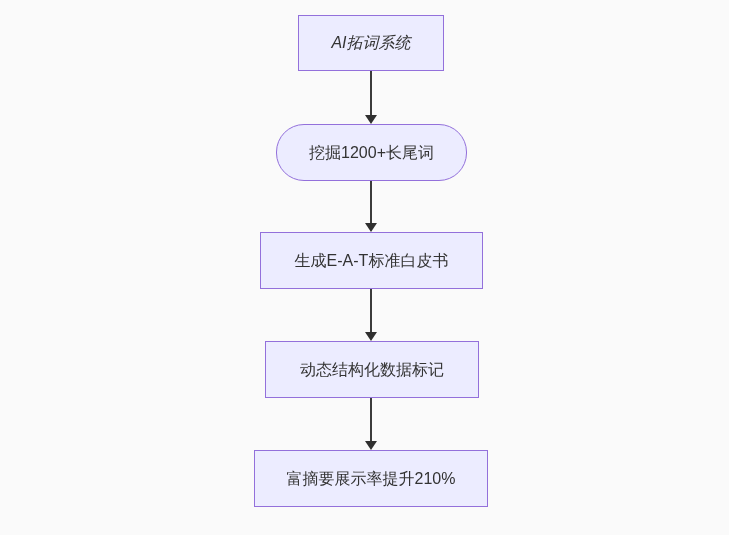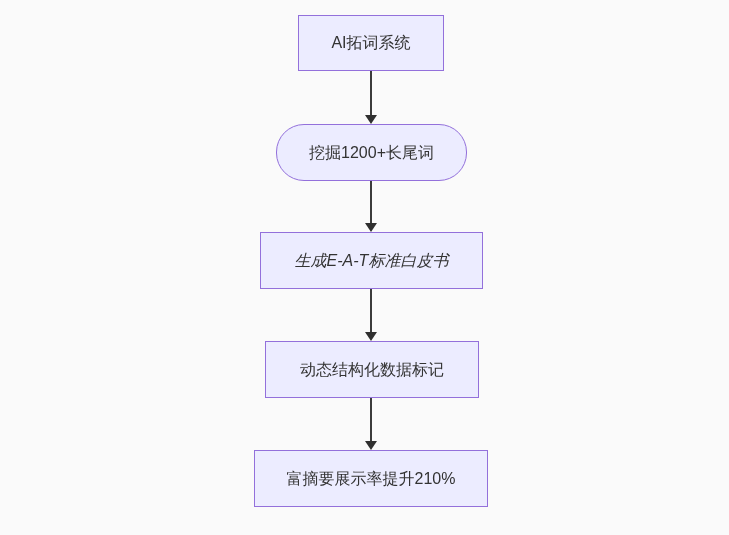--- a/index.html
+++ b/index.html
@@ -21,23 +21,23 @@
     align-items: center;
     justify-content: center;
     background: #ececff;
     border: 1px solid #9370db;
     color: #333333;
     font-size: 16px;
     line-height: 1.2;
     text-align: center;
     white-space: nowrap;
   }
-  .n1 { left: 298px; top: 15px;  width: 146px; height: 56px; }
+  .n1 { left: 298px; top: 15px;  width: 146px; height: 56px; font-style: italic; }
   .n2 { left: 276px; top: 124px; width: 191px; height: 57px; border-radius: 28px; }
-  .n3 { left: 260px; top: 232px; width: 223px; height: 57px; font-style: italic; }
+  .n3 { left: 260px; top: 232px; width: 223px; height: 57px; }
   .n4 { left: 265px; top: 341px; width: 214px; height: 57px; }
   .n5 { left: 254px; top: 450px; width: 234px; height: 57px; text-align: center; }
 
   .arrow {
     position: absolute;
     left: 365px;
     width: 12px;
     display: flex;
     flex-direction: column;
     align-items: center;

